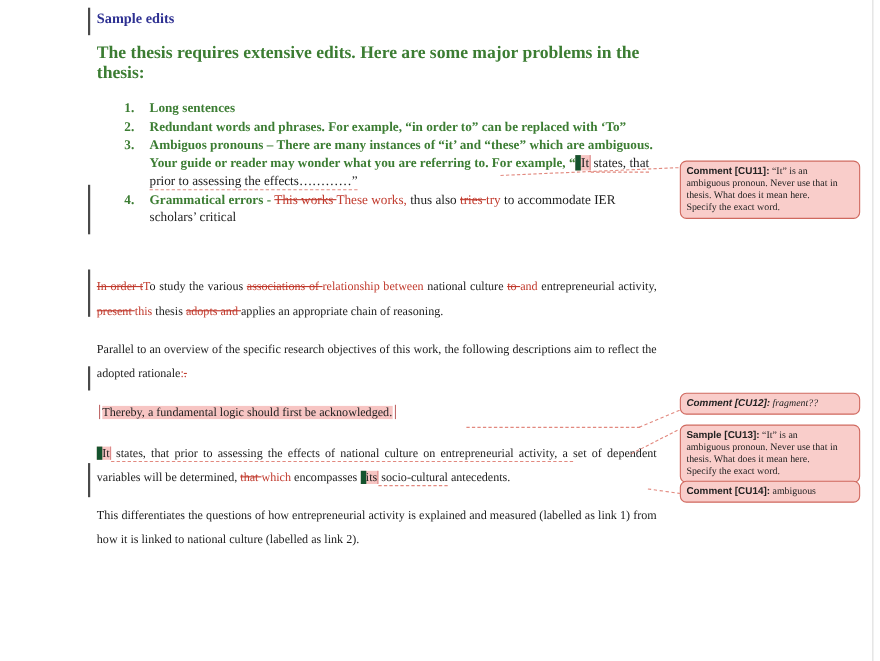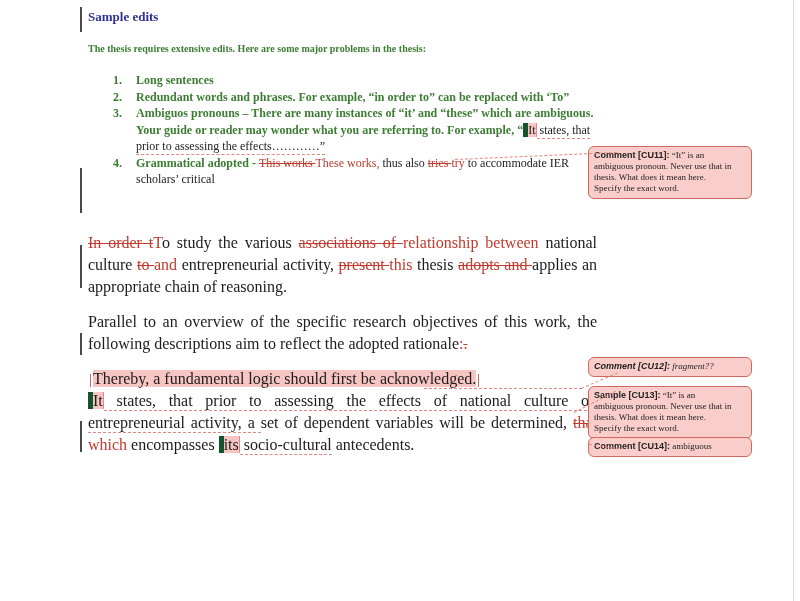--- a/index.html
+++ b/index.html
@@ -20,52 +20,52 @@
   .cb5{top:421px;height:31px;}
   
   .markup-edge{position:absolute;left:793px;top:0;width:1px;height:601px;background:#dcdcdc;}
 
   .content{position:absolute;left:88px;top:8px;width:509px;}
   h1.doc-heading{
     font-size:13px;line-height:18px;margin:0 0 14px 0;
     color:var(--heading-blue,#2e3192);font-weight:bold;
   }
   p.intro{
-    font-size:10px;line-height:18px;margin:0 0 14px 0;
+    font-size:16px;line-height:18px;margin:0 0 14px 0;
     color:var(--list-green,#3c7d33);font-weight:bold;
   }
   ol.problems{list-style:none;margin:0 0 44px 0;padding:0 0 0 25px;font-size:12px;line-height:16.5px;}
   ol.problems li{display:flex;margin:0;}
   ol.problems .num{
     flex:0 0 23px;color:var(--list-green,#3c7d33);font-weight:bold;
   }
   ol.problems .li-body{flex:1 1 auto;}
-  p.body{font-size:16px;line-height:22px;margin:0 0 9px 0;text-align:justify;}
+  p.body{font-size:11px;line-height:22px;margin:0 0 9px 0;text-align:justify;}
   p.nojust{text-align:left;}
   p.sp-before{margin-top:13px;}
-  p.sp-after{margin-bottom:0;}
+  p.sp-after{margin-bottom:15px;}
 
   
   .run.green{color:var(--list-green,#3c7d33);font-weight:bold;font-family:Liberation Serif, serif;}
   .run.del{color:var(--track-red,#c13b2e);text-decoration:line-through;}
   .run.ins{color:var(--track-red,#c13b2e);}
   .run.anchor{
     background:var(--highlight-pink,#f7c5c3);
     border-left:5px solid #14532d;border-right:1px solid #dd8a8a;
   }
   .run.hl{background:var(--highlight-pink,#f7c5c3);}
   .run.dash{border-bottom:1px dashed var(--connector-red,#e2897f);padding-bottom:1px;}
   .run.bar{
     display:inline-block;width:1px;height:13px;margin:0 2px;
     background:#c06a6a;vertical-align:text-bottom;
   }
 
   
   .comment{
-    position:absolute;left:588px;width:164px;
+    position:absolute;left:618px;width:164px;
     background:var(--comment-fill,#f9cdca);
     border:1px solid var(--comment-border,#d0695f);
     border-radius:6px;
     padding:3px 16px 4px 5px;
     font-size:9px;line-height:11px;
     color:#222;
     box-sizing:border-box;
   }
   .comment .clabel{
     font-family:"Liberation Sans","DejaVu Sans",sans-serif;
@@ -115,28 +115,29 @@
       <li>
         <span class="num">2.</span>
         <span class="li-body"><span class="run green">Redundant words and phrases. For example, “in order to” can be replaced with ‘To”</span></span>
       </li>
       <li>
         <span class="num">3.</span>
         <span class="li-body"><span class="run green">Ambiguos pronouns – There are many instances of “it’ and “these” which are ambiguous. Your guide or reader may wonder what you are referring to. For example, “</span><span class="run anchor">It</span><span class="run dash"> states, that prior to assessing the effects…………”</span></span>
       </li>
       <li>
         <span class="num">4.</span>
-        <span class="li-body"><span class="run green">Grammatical adopted - </span><span class="run del">This works </span><span class="run ins">These works, </span><span class="run">thus also </span><span class="run del">tries </span><span class="run ins">try </span><span class="run">to accommodate IER scholars’ critical</span></span>
+        <span class="li-body"><span class="run green">Grammatical errors - </span><span class="run del">This works </span><span class="run ins">These works, </span><span class="run">thus also </span><span class="run del">tries </span><span class="run ins">try </span><span class="run">to accommodate IER scholars’ critical</span></span>
       </li>
     </ol>
 
     <p class="body"><span class="run del">In order t</span><span class="run ins">T</span><span class="run">o study the various </span><span class="run del">associations of </span><span class="run ins">relationship between </span><span class="run">national culture </span><span class="run del">to </span><span class="run ins">and</span><span class="run"> entrepreneurial activity, </span><span class="run del">present </span><span class="run ins">this </span><span class="run">thesis </span><span class="run del">adopts and </span><span class="run">applies an appropriate chain of reasoning.</span></p>
     <p class="body sp-before"><span class="run">Parallel to an overview of the specific research objectives of this work, the following descriptions aim to reflect the adopted rationale</span><span class="run ins">:</span><span class="run del">.</span></p>
     <p class="body nojust sp-before sp-after"><span class="run bar"></span><span class="run hl">Thereby, a fundamental logic should first be acknowledged.</span><span class="run bar"></span></p>
     <p class="body"><span class="run anchor">It</span><span class="run dash"> states, that prior to assessing the effects of national culture on entrepreneurial activity, a </span><span class="run">set of dependent variables will be determined, </span><span class="run del">that </span><span class="run ins">which </span><span class="run">encompasses </span><span class="run anchor">its</span><span class="run dash"> socio-cultural</span><span class="run"> antecedents.</span></p>
+    <p class="body sp-before"><span class="run">This differentiates the questions of how entrepreneurial activity is explained and measured (labelled as link 1) from how it is linked to national culture (labelled as link 2).</span></p>
   </div>
 
   <div class="comment c-cu11">
     <span class="clabel">Comment [CU11]:</span><span class="ctext"> “It” is an ambiguous pronoun. Never use that in thesis. What does it mean here. Specify the exact word.</span>
   </div>
   <div class="comment c-cu12">
     <span class="clabel">Comment [CU12]:</span><span class="ctext"> fragment??</span>
   </div>
   <div class="comment c-cu13">
     <span class="clabel">Sample [CU13]:</span><span class="ctext"> “It” is an ambiguous pronoun. Never use that in thesis. What does it mean here. Specify the exact word.</span>

